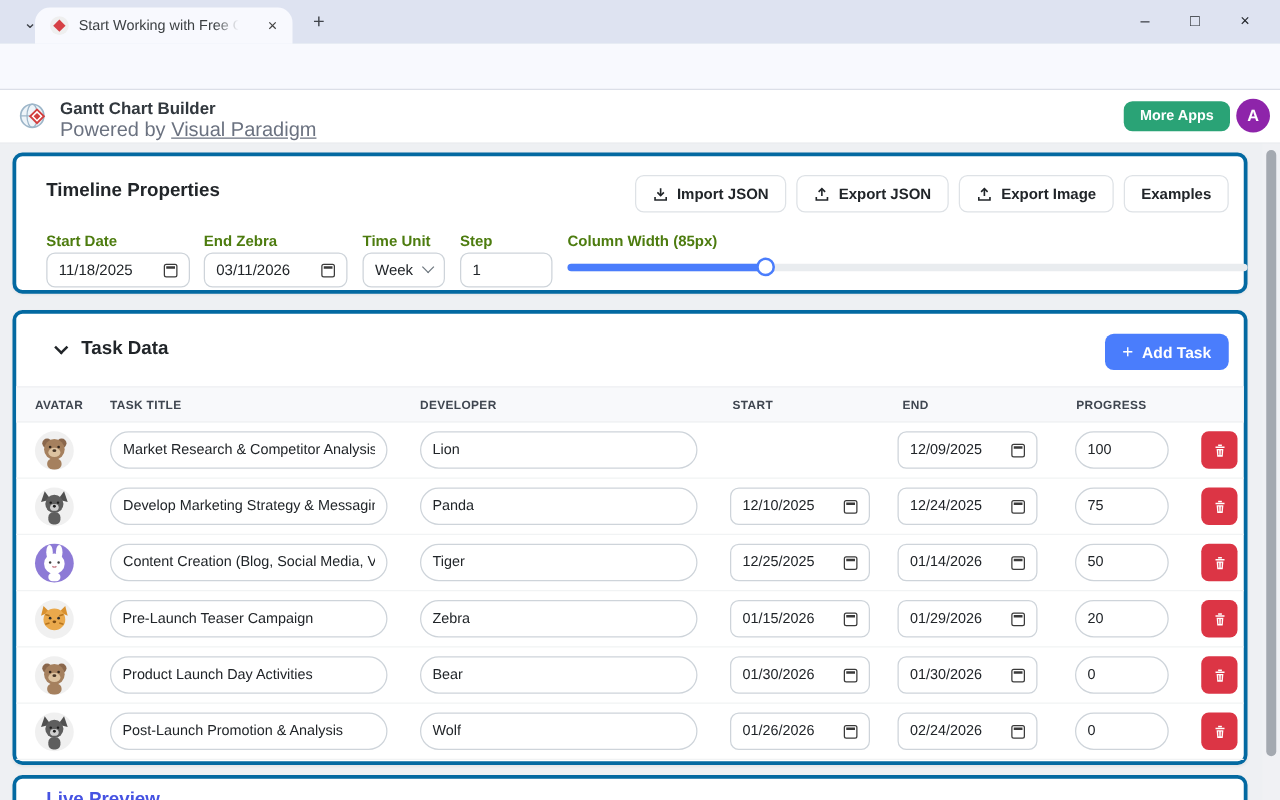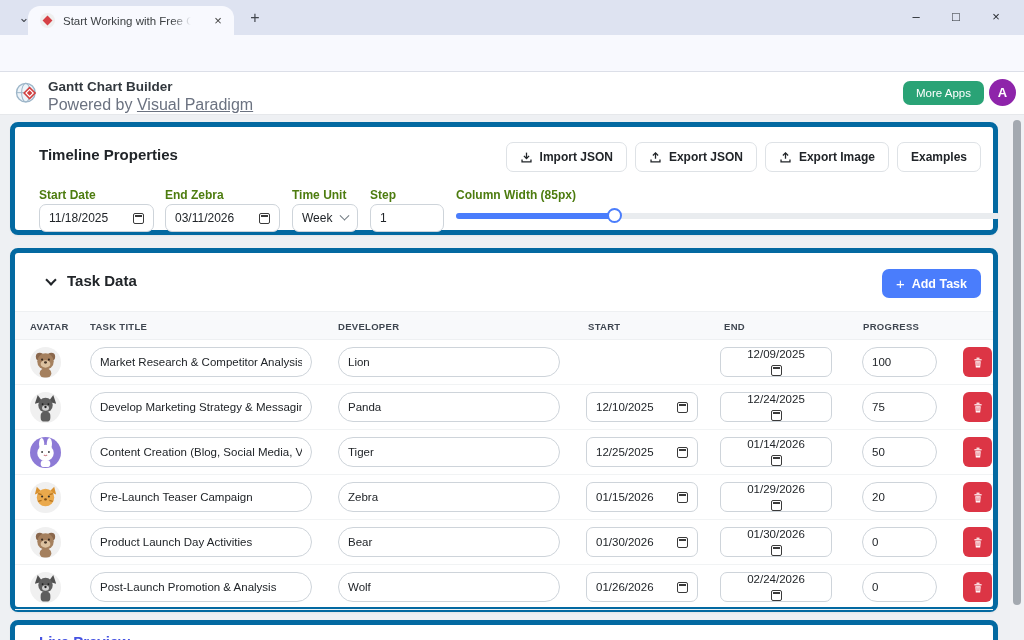--- a/index.html
+++ b/index.html
@@ -32,25 +32,25 @@
   .ext-docs { width:15px; height:16px; position:relative; }
   .ext-docs .pg { position:absolute; left:0; top:0; width:11px; height:13px; background:#4b8bf5; border-radius:2px; }
   .ext-docs .st { position:absolute; right:-2px; bottom:-2px; font-size:10px; color:#f4c20d; line-height:10px; }
 
   
   .appbar { position:absolute; top:72px; left:0; width:1024px; height:43px; background:#fff; border-bottom:1px solid #e6e8eb;padding-left:12px; }
   .logo { position:absolute; left:14px; top:8px; width:27px; height:27px; }
   .app-title { position:absolute; left:48px; top:7px; font-size:13.5px; font-weight:700; color:#32383e; }
   .powered { position:absolute; left:48px; top:24px; font-size:16px; color:#6b7280; }
   .powered a { color:#6b7280; text-decoration:underline; }
-  .more-apps { position:absolute; right:40px; top:9px; height:24px; padding:0 13px; background:#2aa376; color:#fff; border:none; border-radius:7px; font-size:11.5px; font-weight:400; font-family:inherit; }
+  .more-apps { position:absolute; right:40px; top:9px; height:24px; padding:0 13px; background:#2aa376; color:#fff; border:none; border-radius:7px; font-size:11.5px; font-weight:700; font-family:inherit; }
   .hdr-avatar { position:absolute; right:8px; top:7px; width:27px; height:27px; border-radius:50%; background:#8e24aa; color:#fff; font-weight:700; font-size:13px; text-align:center; line-height:27px; }
 
   
-  .card { position:absolute; left:10px; width:988px; background:#fff; border-radius:8px; border:5px solid #0369a1; box-shadow:0 1px 2px rgba(0,0,0,.05); }
+  .card { position:absolute; left:10px; width:988px; background:#fff; border-radius:8px; border:3px solid #0369a1; box-shadow:0 1px 2px rgba(0,0,0,.05); }
   .card1 { top:122px; height:113px; }
   .card2 { top:248px; height:364px; }
   .card3 { top:620px; height:60px; }
 
   .card-title { position:absolute; left:24px; top:19px; font-size:15px; font-weight:700; color:#212529; }
   .tl-buttons { position:absolute; right:12px; top:15px; display:flex; gap:8px; }
   .btn-outline { height:30px; display:inline-flex; align-items:center; gap:7px; padding:0 13px; background:#fff; border:1px solid #dee2e6; border-radius:7px; font-size:12px; font-weight:700; color:#212529; font-family:inherit; }
   .btn-outline svg { display:block; }
 
   .fld-label { position:absolute; top:61px; font-size:12px; font-weight:700; color:#4d7c0f; }
@@ -76,21 +76,21 @@
 
   .rows { position:absolute; left:0; top:87px; width:100%; }
   .trow { position:relative; height:45px; border-bottom:1px solid #f1f3f4; }
   .avatar { position:absolute; left:15px; top:7px; width:31px; height:31px; border-radius:50%; background:#f0f0f0; overflow:hidden; }
   .avatar svg { width:100%; height:100%; display:block; }
   .cell-in { position:absolute; top:7px; height:30px; border:1px solid #ced4da; border-radius:15px; background:#fff; font-size:11.5px; color:#212529; padding:0 9px; font-family:inherit; }
   .in-title { left:75px; width:222px; }
   .in-dev { left:323px; width:222px; }
   .date-f { position:absolute; top:7px; height:30px; border:1px solid #ced4da; border-radius:7px; background:#fff; display:flex; align-items:center; padding:0 9px; font-size:11.5px; }
   .f-start { left:571px; width:112px; }
-  .f-end { left:705px; width:112px;flex-direction:column; }
+  .f-end { left:705px; width:112px; }
   .date-f .val { flex:1 1 auto; }
   .in-prog { left:847px; width:75px; }
   .btn-del { position:absolute; left:948px; top:7px; width:29px; height:30px; background:#dc3545; border:none; border-radius:6px; display:flex; align-items:center; justify-content:center; }
 
   .lp-title { position:absolute; left:24px; top:8px; font-size:15px; font-weight:700; color:#4653e2; }
 
   
   .scrollbar { position:absolute; right:0; top:115px; width:14px; height:525px; background:#f0f1f4; }
   .scroll-thumb { position:absolute; left:3px; top:5px; width:8px; height:485px; border-radius:4px; background:#a4a9b0; }
 </style>

